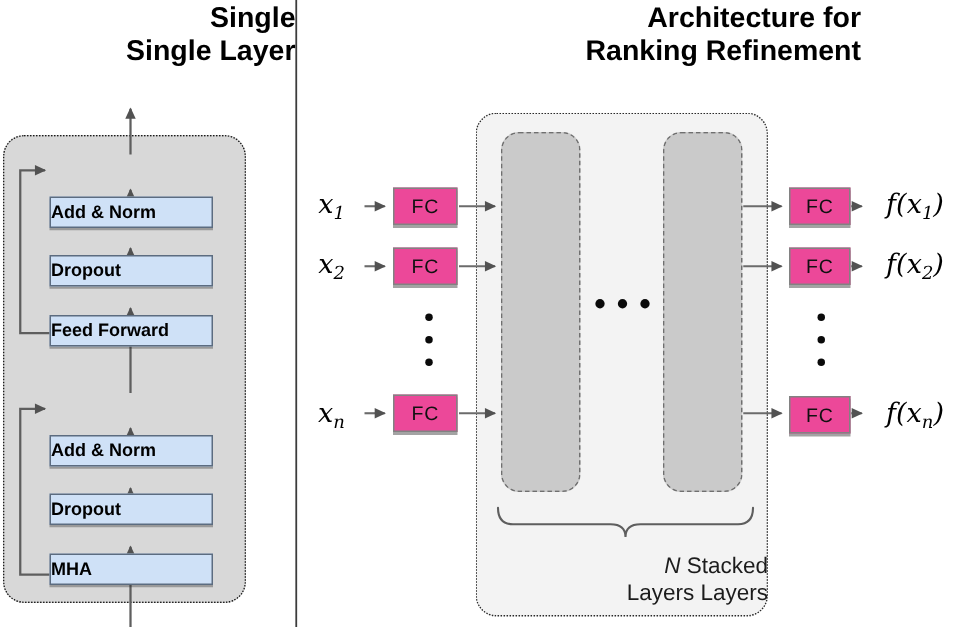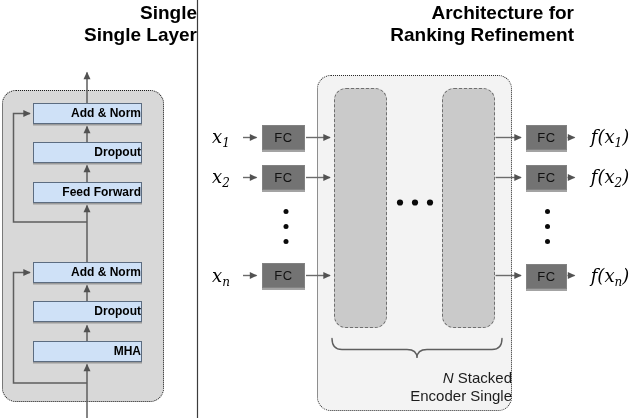--- a/index.html
+++ b/index.html
@@ -29,28 +29,28 @@
     position:absolute;top:88px;width:53px;height:240px;
     background:#cacaca;border:1.6px dashed #6f6f6f;border-radius:12px;
     box-sizing:border-box;z-index:2;
   }
   .stack-rect.s-left{left:334px;}
   .stack-rect.s-right{left:442px;}
   
   .block{
     position:absolute;left:33px;width:109px;height:21px;
     background:#cfe1f7;border:1px solid #5c6c80;box-sizing:border-box;
-    font-size:12px;font-weight:bold;color:#000;text-align:right;
-    line-height:19px;z-index:3;box-shadow:0 1.5px 0 rgba(40,40,40,.35);
+    font-size:12px;font-weight:bold;color:#000;text-align:left;
+    line-height:19px;z-index:3;box-shadow:0 1.5px 0 rgba(40,40,40,.35);margin-top:28px;
   }
   .b0{top:103px;} .b1{top:142px;} .b2{top:182px;}
   .b3{top:262px;} .b4{top:301px;} .b5{top:341px;}
   
   .fc{
-    position:absolute;width:43px;height:25px;background:#737373;
+    position:absolute;width:43px;height:25px;background:#ec4899;
     border:1px solid #828282;box-sizing:border-box;text-align:center;
     font-size:13px;color:#111;line-height:23px;z-index:3;
     box-shadow:0 2px 0 rgba(50,50,50,.45);letter-spacing:.5px;
   }
   .fc-l{left:262px;} .fc-r{left:526px;width:41px;}
   .r0{top:125px;} .r1{top:165px;} .r2{top:263px;}
   
   .math{
     position:absolute;font-family:"DejaVu Serif",serif;font-style:italic;
     font-size:18px;color:#000;height:24px;line-height:24px;z-index:3;
@@ -167,16 +167,16 @@
   <div class="math in-label y0"><span>x</span><span class="sub">1</span></div>
   <div class="math in-label y1"><span>x</span><span class="sub">2</span></div>
   <div class="math in-label y2"><span>x</span><span class="sub">n</span></div>
 
   <div class="math out-label y0"><span>f</span><span>(</span><span>x</span><span class="sub">1</span><span>)</span></div>
   <div class="math out-label y1"><span>f</span><span>(</span><span>x</span><span class="sub">2</span><span>)</span></div>
   <div class="math out-label y2"><span>f</span><span>(</span><span>x</span><span class="sub">n</span><span>)</span></div>
 
   <div class="brace-caption">
     <div><span class="nit">N</span><span class="rest"> Stacked</span></div>
-    <div>Encoder Single</div>
+    <div>Layers Layers</div>
   </div>
 
 </div>
 
 </body></html>

